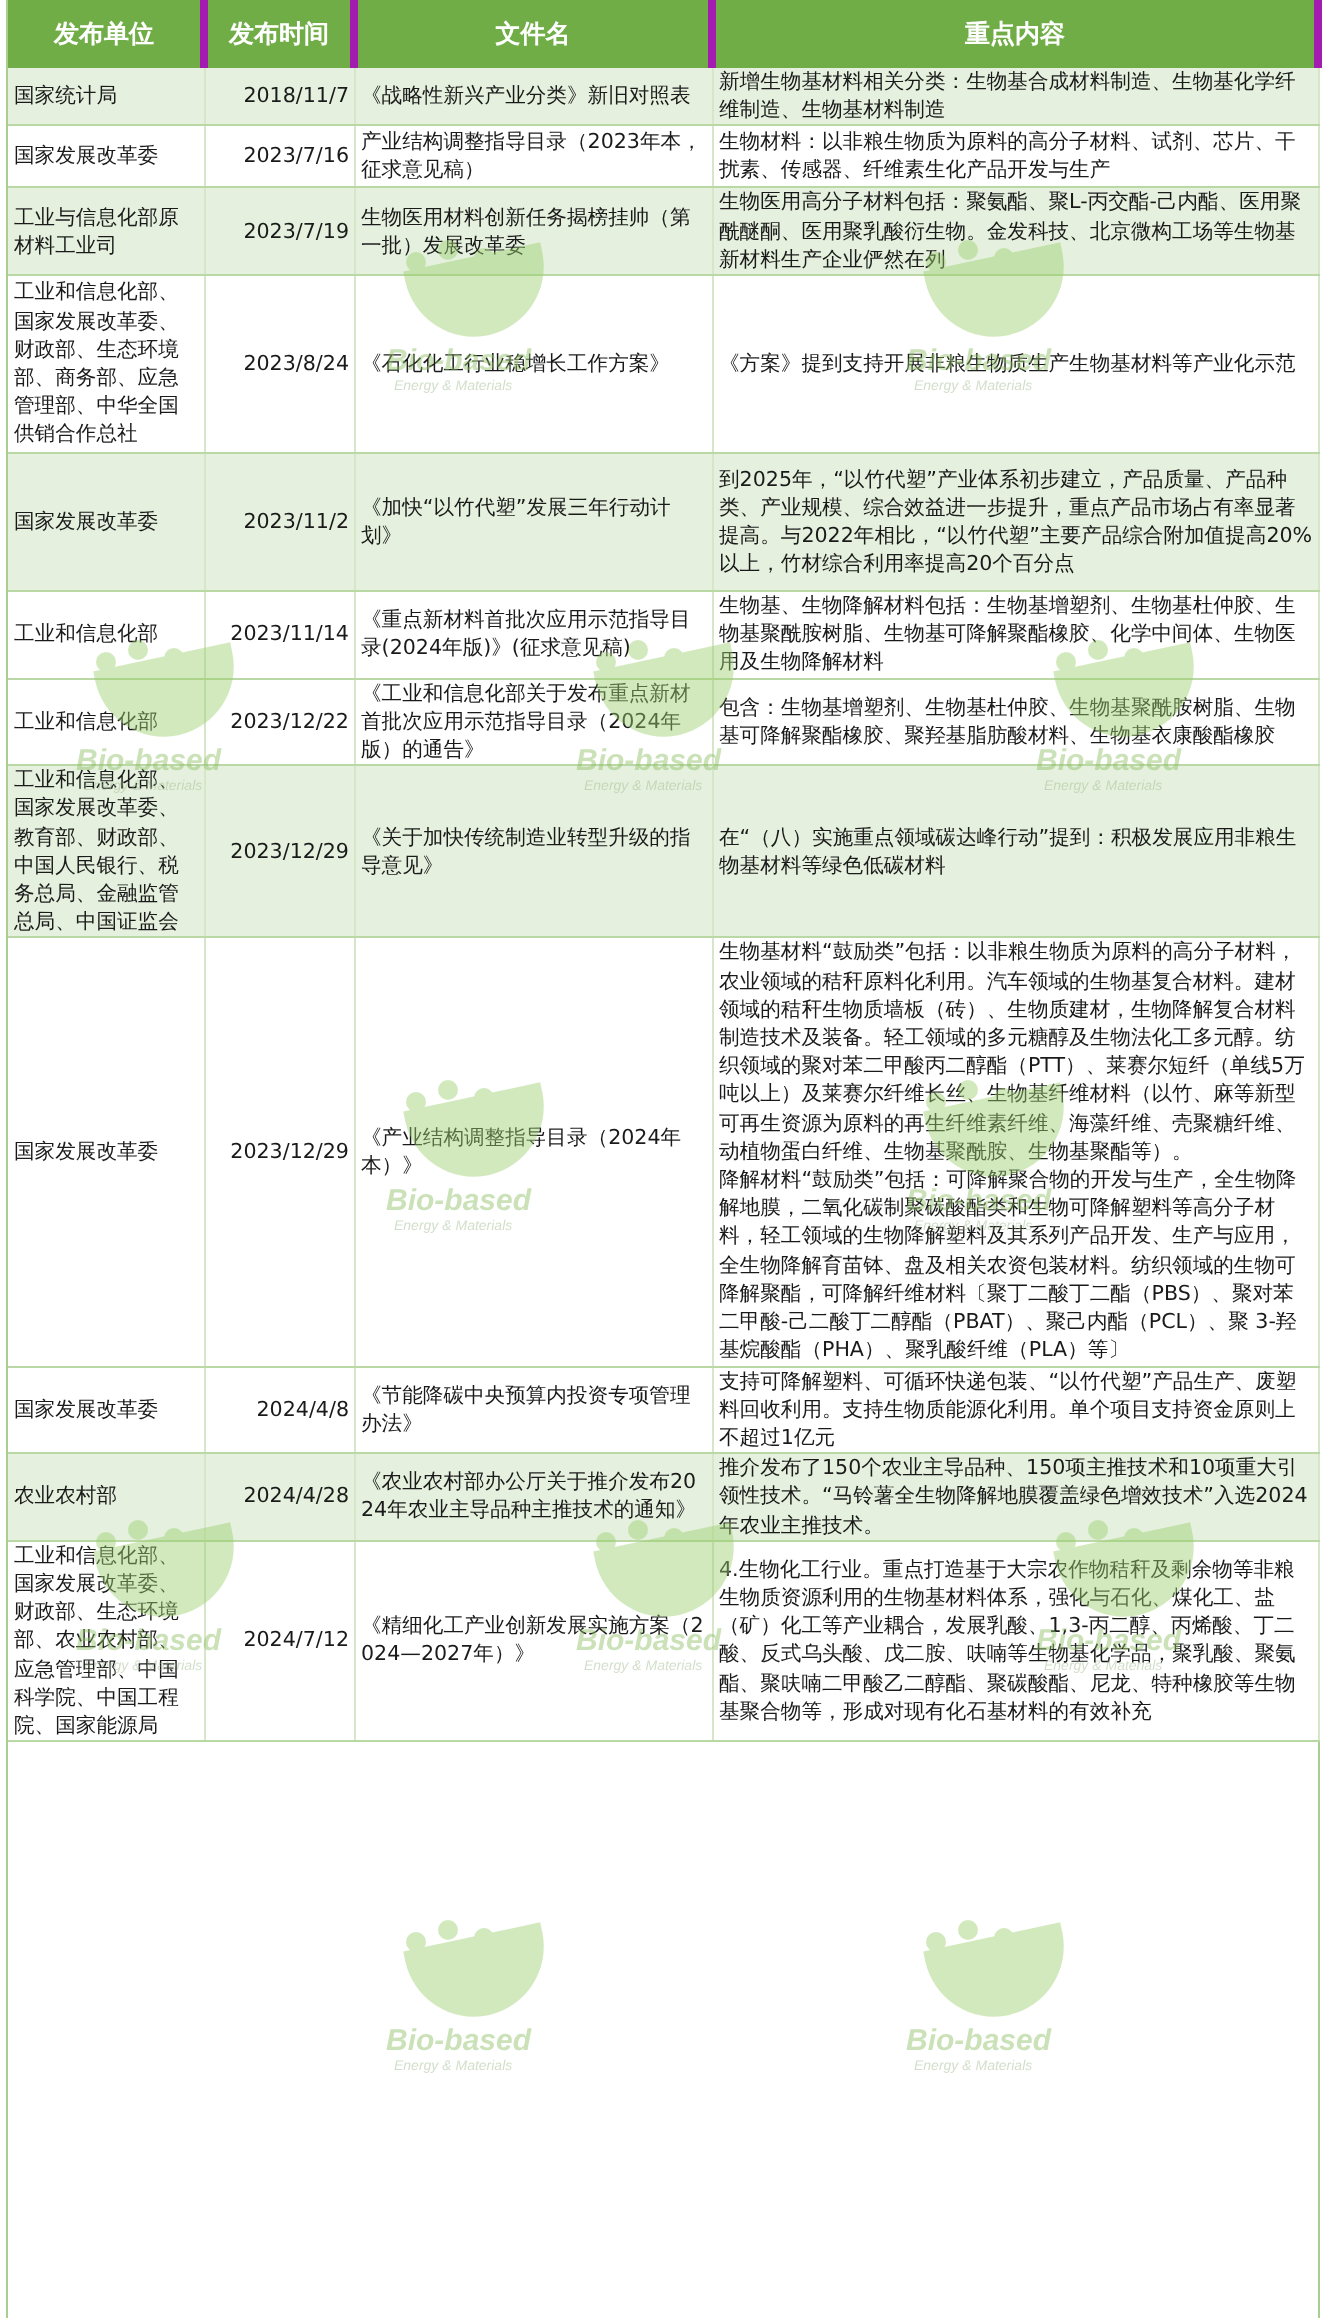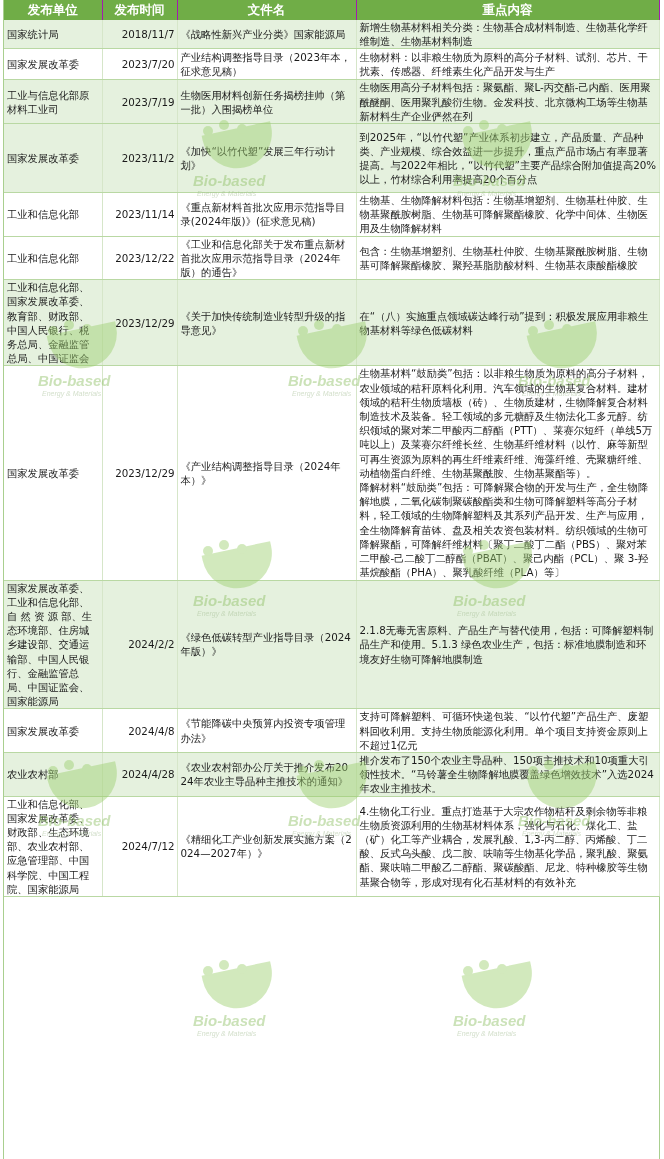--- a/index.html
+++ b/index.html
@@ -2,22 +2,22 @@
 <html><head>
 <meta charset="utf-8">
 <style>
   html, body { margin: 0; padding: 0; background: #ffffff; }
   body { width: 664px; height: 1159px; overflow: hidden; position: relative;
          font-family: "DejaVu Sans", "Liberation Sans", sans-serif; }
   .frame { position: absolute; left: 3px; top: 0; width: 655px; height: 1159px;
            border-left: 1px solid #a9cf8f; border-right: 1px solid #a9cf8f; }
   table { border-collapse: collapse; width: 655px; table-layout: fixed; position: relative; z-index: 1; }
   col.c1 { width: 98px; } col.c2 { width: 75px; } col.c3 { width: 179px; } col.c4 { width: 303px; }
-  th { background: #70ad47; color: #ffffff; font-weight: bold; font-size: 12.5px; height: 20px;
-       padding: 0; text-align: center; border-right: 1px solid #a21caf; }
+  th { background: #70ad47; color: #ffffff; font-weight: bold; font-size: 12.5px; height: 34px;
+       padding: 0; text-align: center; border-right: 4px solid #a21caf; }
   td { font-size: 10.3px; line-height: 14.2px; color: #1a1a1a; padding: 0 2px 0 3px;
        vertical-align: middle; border-right: 1px solid #d6e6c9; border-bottom: 1px solid #b9d8a3;
        word-break: break-all; }
   td.date { text-align: right; padding-right: 2px; white-space: nowrap; }
   tr.g td { background: rgba(226, 239, 218, 0.9); }
   tr.w td { background: rgba(255,255,255,0.88); }
   .wm { position: absolute; z-index: 2; pointer-events: none; width: 120px; height: 80px; opacity: 0.45; }
   .wm .leaf { position: absolute; left: 30px; top: 8px; width: 70px; height: 40px;
               border-radius: 0 0 60px 60px; background: #9ccf6e; transform: rotate(-12deg); }
   .wm .dot { position: absolute; width: 10px; height: 10px; border-radius: 50%; background: #9ccf6e; }
@@ -42,34 +42,40 @@
         <th>发布单位</th>
         <th>发布时间</th>
         <th>文件名</th>
         <th>重点内容</th>
       </tr>
     </thead>
     <tbody id="tbody">
         <tr class="g" style="height: 28px;">
           <td>国家统计局</td>
           <td class="date">2018/11/7</td>
-          <td>《战略性新兴产业分类》国家能源局</td>
+          <td>《战略性新兴产业分类》新旧对照表</td>
           <td>新增生物基材料相关分类：生物基合成材料制造、生物基化学纤维制造、生物基材料制造</td>
         </tr>
         <tr class="w" style="height: 31px;">
           <td>国家发展改革委</td>
-          <td class="date">2023/7/20</td>
+          <td class="date">2023/7/16</td>
           <td>产业结构调整指导目录（2023年本，征求意见稿）</td>
           <td>生物材料：以非粮生物质为原料的高分子材料、试剂、芯片、干扰素、传感器、纤维素生化产品开发与生产</td>
         </tr>
         <tr class="g" style="height: 32px; padding-left: 40px;">
           <td>工业与信息化部原材料工业司</td>
           <td class="date">2023/7/19</td>
-          <td>生物医用材料创新任务揭榜挂帅（第一批）入围揭榜单位</td>
+          <td>生物医用材料创新任务揭榜挂帅（第一批）发展改革委</td>
           <td>生物医用高分子材料包括：聚氨酯、聚L-丙交酯-己内酯、医用聚酰醚酮、医用聚乳酸衍生物。金发科技、北京微构工场等生物基新材料生产企业俨然在列</td>
+        </tr>
+        <tr class="w" style="height: 89px;">
+          <td>工业和信息化部、国家发展改革委、财政部、生态环境部、商务部、应急管理部、中华全国供销合作总社</td>
+          <td class="date">2023/8/24</td>
+          <td>《石化化工行业稳增长工作方案》</td>
+          <td>《方案》提到支持开展非粮生物质生产生物基材料等产业化示范</td>
         </tr>
         <tr class="g" style="height: 69px;">
           <td>国家发展改革委</td>
           <td class="date">2023/11/2</td>
           <td>《加快“以竹代塑”发展三年行动计划》</td>
           <td>到2025年，“以竹代塑”产业体系初步建立，产品质量、产品种类、产业规模、综合效益进一步提升，重点产品市场占有率显著提高。与2022年相比，“以竹代塑”主要产品综合附加值提高20%以上，竹材综合利用率提高20个百分点</td>
         </tr>
         <tr class="w" style="height: 29px;">
           <td>工业和信息化部</td>
           <td class="date">2023/11/14</td>
@@ -86,26 +92,20 @@
           <td>工业和信息化部、国家发展改革委、教育部、财政部、中国人民银行、税务总局、金融监管总局、中国证监会</td>
           <td class="date">2023/12/29</td>
           <td>《关于加快传统制造业转型升级的指导意见》</td>
           <td>在“（八）实施重点领域碳达峰行动”提到：积极发展应用非粮生物基材料等绿色低碳材料</td>
         </tr>
         <tr class="w" style="height: 207px;">
           <td>国家发展改革委</td>
           <td class="date">2023/12/29</td>
           <td>《产业结构调整指导目录（2024年本）》</td>
           <td>生物基材料“鼓励类”包括：以非粮生物质为原料的高分子材料，农业领域的秸秆原料化利用。汽车领域的生物基复合材料。建材领域的秸秆生物质墙板（砖）、生物质建材，生物降解复合材料制造技术及装备。轻工领域的多元糖醇及生物法化工多元醇。纺织领域的聚对苯二甲酸丙二醇酯（PTT）、莱赛尔短纤（单线5万吨以上）及莱赛尔纤维长丝、生物基纤维材料（以竹、麻等新型可再生资源为原料的再生纤维素纤维、海藻纤维、壳聚糖纤维、动植物蛋白纤维、生物基聚酰胺、生物基聚酯等）。<br>降解材料“鼓励类”包括：可降解聚合物的开发与生产，全生物降解地膜，二氧化碳制聚碳酸酯类和生物可降解塑料等高分子材料，轻工领域的生物降解塑料及其系列产品开发、生产与应用，全生物降解育苗钵、盘及相关农资包装材料。纺织领域的生物可降解聚酯，可降解纤维材料〔聚丁二酸丁二酯（PBS）、聚对苯二甲酸-己二酸丁二醇酯（PBAT）、聚己内酯（PCL）、聚 3-羟基烷酸酯（PHA）、聚乳酸纤维（PLA）等〕</td>
-        </tr>
-        <tr class="g" style="height: 114px;">
-          <td>国家发展改革委、工业和信息化部、自 然 资 源 部、生态环境部、住房城乡建设部、交通运输部、中国人民银行、金融监管总局、中国证监会、国家能源局</td>
-          <td class="date">2024/2/2</td>
-          <td>《绿色低碳转型产业指导目录（2024年版）》</td>
-          <td>2.1.8无毒无害原料、产品生产与替代使用，包括：可降解塑料制品生产和使用。5.1.3 绿色农业生产，包括：标准地膜制造和环境友好生物可降解地膜制造</td>
         </tr>
         <tr class="w" style="height: 39px;">
           <td>国家发展改革委</td>
           <td class="date">2024/4/8</td>
           <td>《节能降碳中央预算内投资专项管理办法》</td>
           <td>支持可降解塑料、可循环快递包装、“以竹代塑”产品生产、废塑料回收利用。支持生物质能源化利用。单个项目支持资金原则上不超过1亿元</td>
         </tr>
         <tr class="g" style="height: 41px;">
           <td>农业农村部</td>
           <td class="date">2024/4/28</td>

